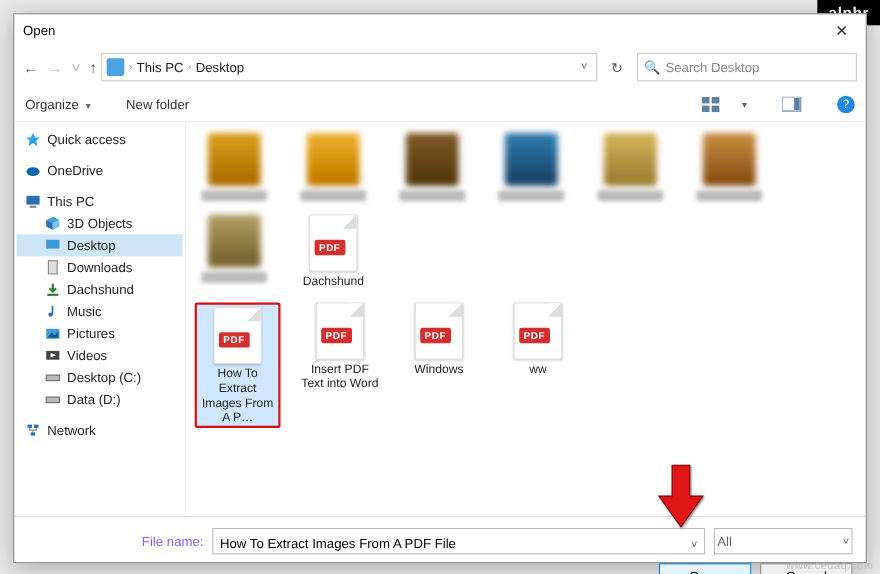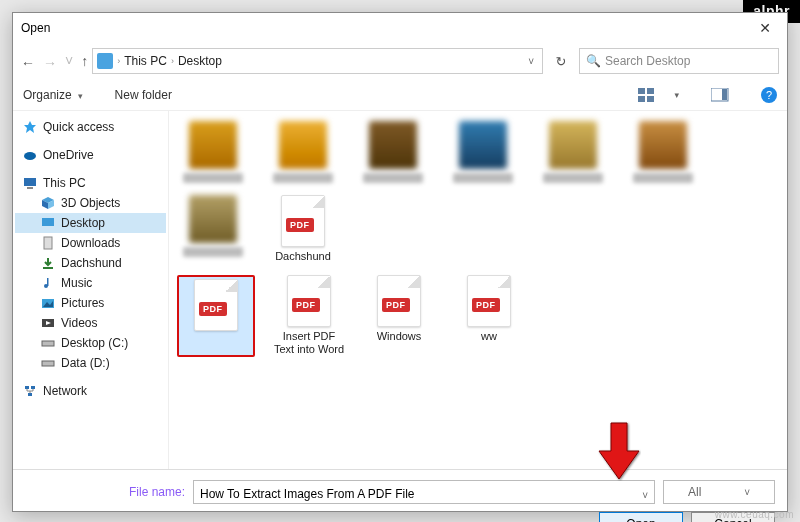--- a/index.html
+++ b/index.html
@@ -61,21 +61,21 @@
   .pdf-badge{position:absolute;left:4px;top:22px;background:#d32f2f;color:#fff;font-size:9px;font-weight:bold;padding:2px 4px;border-radius:2px;letter-spacing:.5px;}
   .file-tile.selected{background:#cfe8ff;border:2px solid #d60e0e;padding:2px;border-radius:2px;width:78px;}
   .row2 { width:100%; display:flex; gap:18px; }
   .bottom-bar {
     border-top: 1px solid #ddd; padding: 10px 12px 12px; display:flex; flex-direction:column; gap:8px;
     font-size:12px;
   }
   .fn-row { display:flex; align-items:center; gap:8px; }
   .fn-label { width:160px; text-align:right; color:#8b5cf6; }
   .fn-input { flex:1; height:24px; border:1px solid #bbb; padding:2px 6px; font-size:12px; display:flex; align-items:flex-end; justify-content:space-between;}
-  .filter-box{ width:112px;height:24px;border:1px solid #bbb;padding:2px 24px;display:flex;align-items:center;justify-content:space-between;color:#666;}
+  .filter-box{ width:126px;height:24px;border:1px solid #bbb;padding:2px 2px;display:flex;align-items:center;justify-content:space-between;color:#666;}
   .btn-row { display:flex; justify-content:flex-end; gap:8px; }
   .btn { width:84px;height:24px;border:1px solid #888;background:#efefef;font-size:12px;display:flex;align-items:center;justify-content:center;cursor:pointer;}
   .btn.primary{border-color:#0078d7;background:#e5f1fb;}
   .watermark-alphr{position:absolute;top:0;right:0;background:#000;color:#fff;font-weight:bold;font-size:14px;padding:3px 10px 4px;letter-spacing:.5px;}
   .watermark-site{position:absolute;bottom:2px;right:6px;font-size:10px;color:#bdbdbd;letter-spacing:.5px;margin-left:36px;}
   .red-arrow{position:absolute;right:146px;bottom:30px;width:44px;height:60px;pointer-events:none;}
 </style>
 </head>
 <body>
 
@@ -266,20 +266,21 @@
             <span class="pdf-badge">PDF</span>
           </div>
         <div class="lbl">Dachshund</div>
       </div>
 
       <div class="row2">
         <div class="file-tile selected">
           <div class="pdf-ico">
               <span class="pdf-badge">PDF</span>
             </div>
+          <div class="lbl">How To Extract Images From A P…</div>
         </div>
         <div class="file-tile">
           <div class="pdf-ico">
               <span class="pdf-badge">PDF</span>
             </div>
           <div class="lbl">Insert PDF Text into Word</div>
         </div>
         <div class="file-tile">
           <div class="pdf-ico">
               <span class="pdf-badge">PDF</span>

